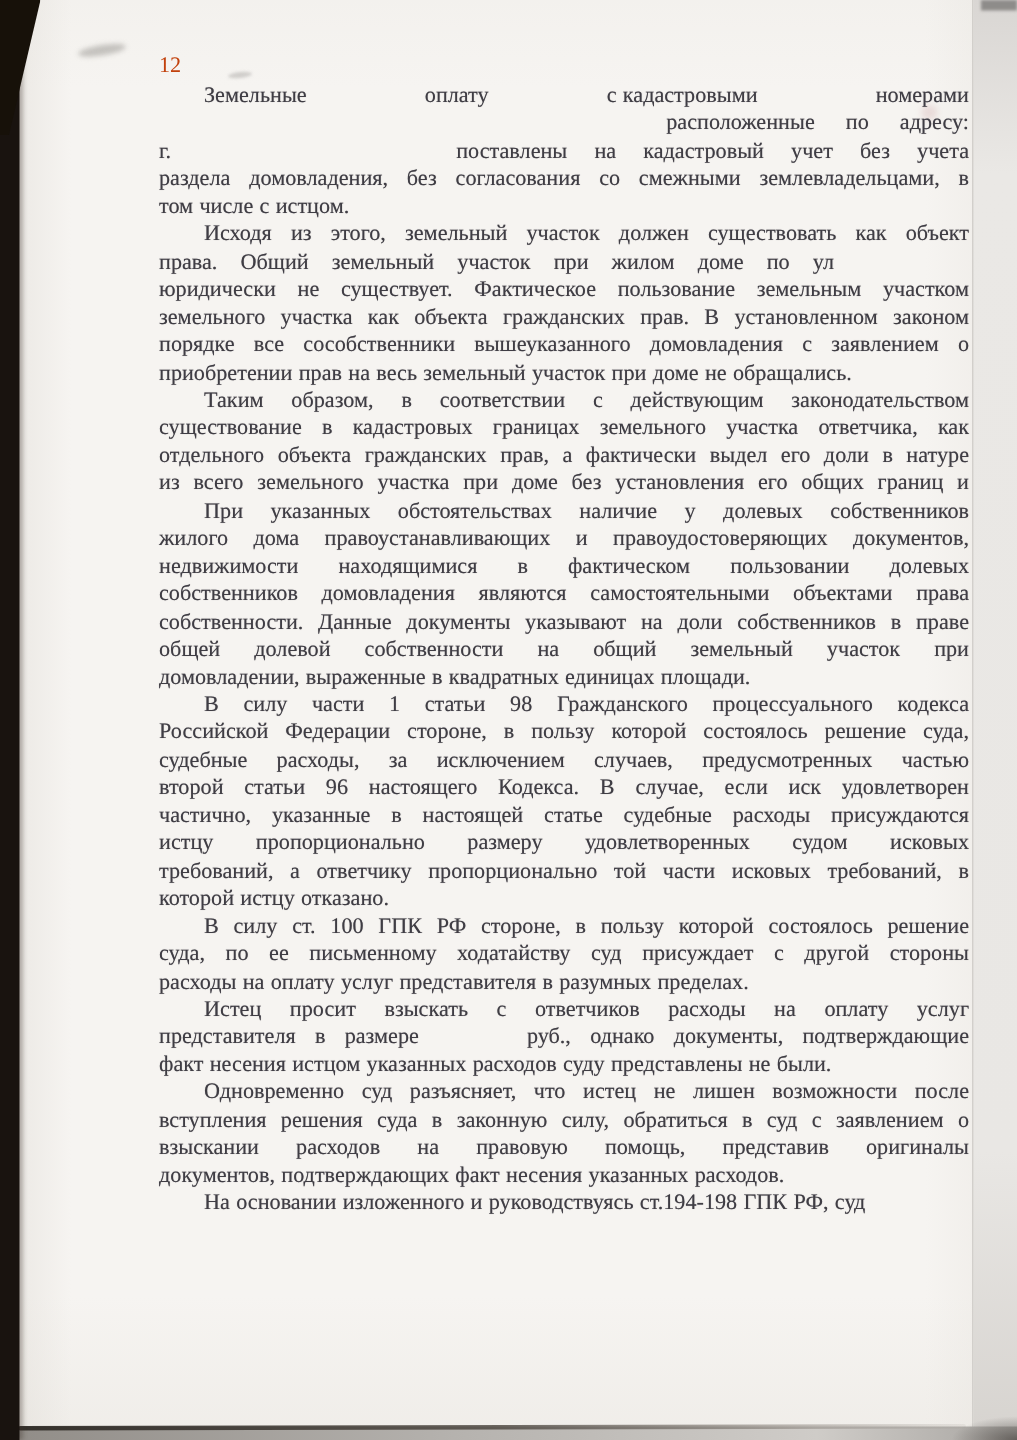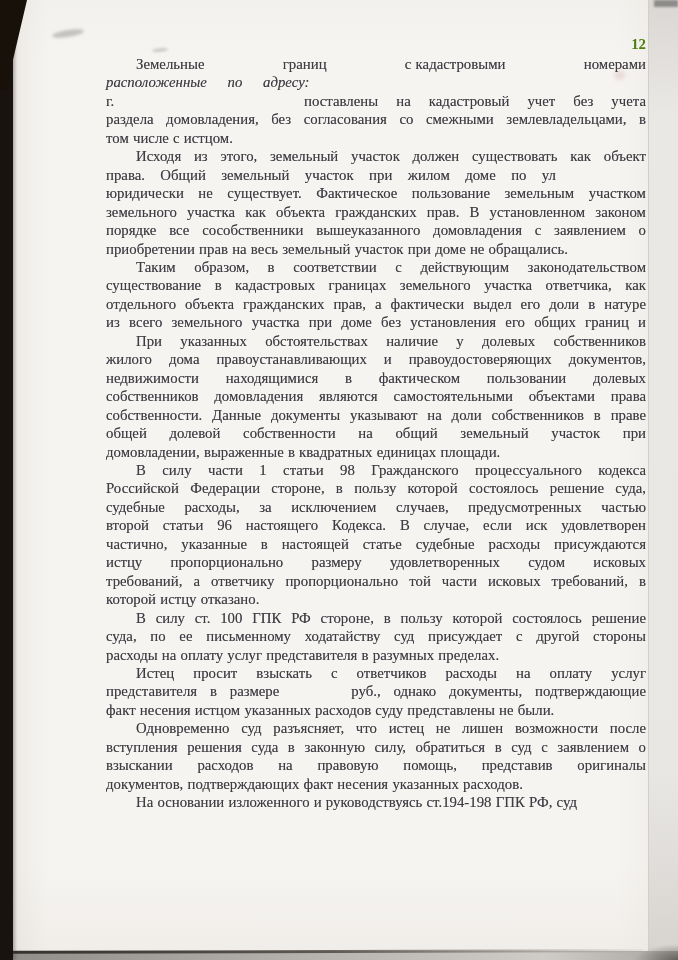--- a/index.html
+++ b/index.html
@@ -74,34 +74,34 @@
   }
   .smudge3 {
     position: absolute; left: 614px; top: 70px; width: 11px; height: 10px;
     background: rgba(206,162,162,0.30); border-radius: 50%;
     filter: blur(2px);
   }
 
   
   .page-number {
     position: absolute; left: 106px; top: 36px; width: 540px;
-    text-align: right;
-    font-size: 14.8px; color: #4d7c0f; font-weight: bold;
+    text-align: left;
+    font-size: 14.8px; color: #c2410c;
   }
   .doc {
     position: absolute; left: 106px; top: 55px; width: 540px;
     font-size: 14.8px; line-height: 18.45px; color: #3f3d44;
     text-shadow: 0 0 0.5px rgba(63,61,68,0.55);
     word-spacing: 0.5px;
   }
   .paragraph { margin: 0; }
   .line { min-height: 18.45px; }
   .line.j { text-align: justify; text-align-last: justify; }
   .line.l { text-align: left; }
-  .line.r { text-align: left; word-spacing: 17px; font-style: italic; }
+  .line.r { text-align: right; word-spacing: 17px; }
   .line.spread { display: flex; justify-content: space-between; }
   .line.indent { text-indent: 30px; align-items: center; }
   .line.spread.indent { text-indent: 0; padding-left: 30px; }
   .gap { display: inline-block; height: 1px; vertical-align: baseline; }
 </style>
 </head>
 <body>
 
 <div class="scan">
   <div class="paper"></div>
@@ -116,21 +116,21 @@
 
   <div class="smudge1"></div>
   <div class="smudge2"></div>
   <div class="smudge3"></div>
 
   <div class="page-number">12</div>
   <div class="doc">
       <div class="paragraph">
         <div class="line spread indent">
           <span>Земельные</span>
-          <span>границ</span>
+          <span>оплату</span>
           <span>с кадастровыми</span>
           <span>номерами</span>
         </div>
         <div class="line r"><span>расположенные по адресу:</span></div>
         <div class="line j"><span>г.</span><span class="gap" style="width: 190px;"></span><span>поставлены на кадастровый учет без учета</span></div>
         <div class="line j"><span>раздела домовладения, без согласования со смежными землевладельцами, в</span></div>
         <div class="line l"><span>том числе с истцом.</span></div>
       </div>
       <div class="paragraph">
         <div class="line j indent"><span>Исходя из этого, земельный участок должен существовать как объект</span></div>

